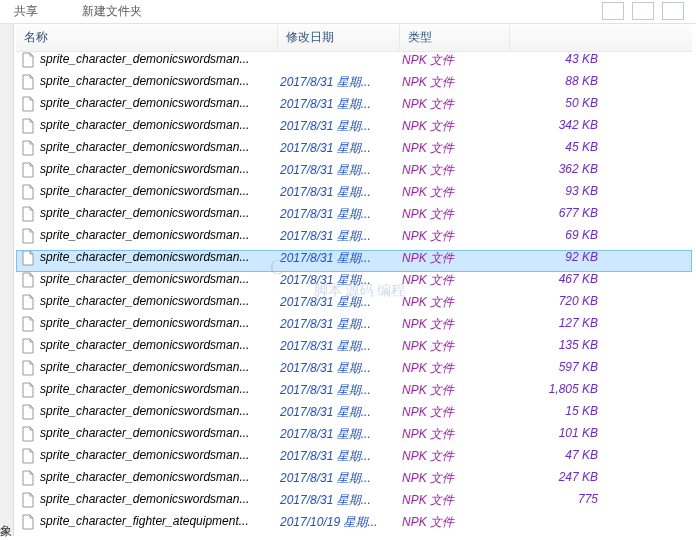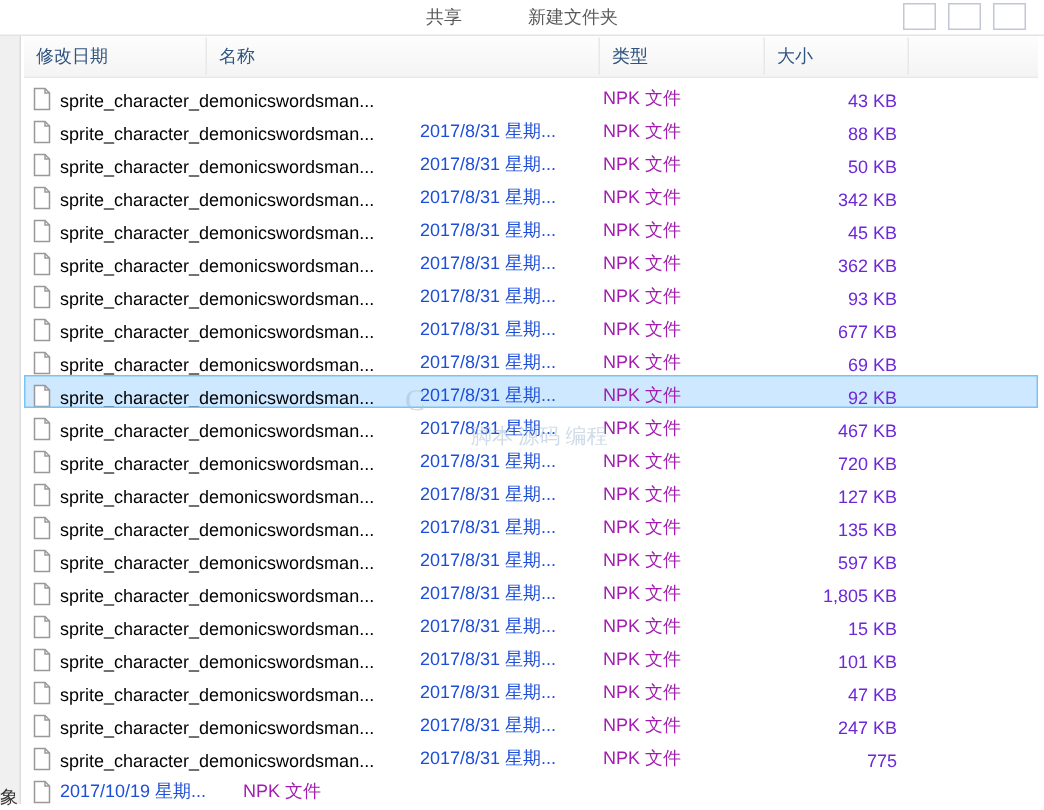--- a/index.html
+++ b/index.html
@@ -1,29 +1,29 @@
 <!DOCTYPE html>
 <html><head>
 <meta charset="utf-8">
 <style>
 * { margin: 0; padding: 0; box-sizing: border-box; }
 body { font-family: "Microsoft YaHei", "Segoe UI", Tahoma, sans-serif; font-size: 12px; background: #fff; color: #000; overflow: hidden; width: 696px; height: 540px; position: relative; }
-.toolbar { height: 24px; display: flex; align-items: center; padding: 0 8px; border-bottom: 1px solid #e3e3e3; gap: 32px; color: #333; justify-content: center; }
+.toolbar { height: 24px; display: flex; align-items: center; padding: 0 8px; border-bottom: 1px solid #e3e3e3; gap: 32px; color: #333; }
 .toolbar-item { padding: 2px 6px; color: #5a5a5a; }
 .toolbar-icons { position: absolute; right: 12px; top: 2px; display: flex; gap: 8px; }
 .tb-icon { width: 22px; height: 18px; border: 1px solid #aaaec2; opacity: 0.7; }
 .main { position: absolute; top: 24px; left: 16px; right: 4px; bottom: 4px; display: flex; flex-direction: column; }
 .columns-header { height: 28px; display: flex; align-items: center; background: linear-gradient(#fdfdfd, #f4f4f4); border-bottom: 1px solid #e8e8e8; }
 .col { padding: 4px 8px; border-right: 1px solid #e8e8e8; color: #30547f; }
 .col-name { width: 262px; }
 .col-date { width: 122px; }
 .col-type { width: 110px; }
 .col-size { width: 96px; text-align: left; }
 .file-list { flex: 1; overflow-y: auto; overflow-x: hidden; }
-.row { height: 22px; display: flex; align-items: flex-end; padding-left: 4px; }
+.row { height: 22px; display: flex; align-items: flex-start; padding-left: 4px; font-style: italic; }
 .row.selected { background: #cde8ff; outline: 1px solid #7cc3f5; outline-offset: -1px; }
 .file-icon { width: 16px; height: 16px; margin-right: 4px; flex-shrink: 0; }
 .cell-name { width: 240px; overflow: hidden; white-space: nowrap; text-overflow: ellipsis; }
 .cell-date { width: 122px; color: #1d4ed8; overflow: hidden; white-space: nowrap; }
 .cell-type { width: 110px; color: #a21caf; }
 .cell-size { width: 86px; text-align: right; color: #6d28d9; }
 .watermark { position: absolute; top: 256px; left: 270px; font-size: 20px; color: #a8c0d6; opacity: 0.55; pointer-events: none; z-index: 5; font-family: "SimSun", serif; }
 .wm2 { top: 282px; left: 314px; font-size: 14px; }
 .scrollbar-gutter-left { position: absolute; top: 24px; left: 0; width: 14px; bottom: 4px; background: #f0f0f0; border-right: 1px solid #dcdcdc; }
 .corner-label { position: absolute; left: 0; bottom: 0; font-size: 12px; color: #333; }
@@ -42,24 +42,23 @@
     <div class="tb-icon"></div>
     <div class="tb-icon"></div>
     <div class="tb-icon"></div>
   </div>
 </div>
 
 <div class="scrollbar-gutter-left"></div>
 
 <div class="main">
   <div class="columns-header">
+    <div class="col col-name">名称</div>
     <div class="col col-date">修改日期</div>
-    <div class="col col-name">名称</div>
     <div class="col col-type">类型</div>
-    <div class="col col-size">大小</div>
   </div>
   <div class="file-list" id="file-list">
       <div class="row">
         <span class="file-icon"><svg viewBox="0 0 16 16" width="16" height="16">
             <path fill="#fff" stroke="#999" stroke-width="1" d="M3 1 h7 l3 3 v11 h-10 z"></path>
             <path fill="none" stroke="#999" stroke-width="1" d="M10 1 v3 h3"></path>
           </svg></span>
         <span class="cell-name">sprite_character_demonicswordsman...</span>
         <span class="cell-date"></span>
         <span class="cell-type">NPK 文件</span>
@@ -263,20 +262,21 @@
         <span class="cell-name">sprite_character_demonicswordsman...</span>
         <span class="cell-date">2017/8/31 星期...</span>
         <span class="cell-type">NPK 文件</span>
         <span class="cell-size">775</span>
       </div>
       <div class="row">
         <span class="file-icon"><svg viewBox="0 0 16 16" width="16" height="16">
             <path fill="#fff" stroke="#999" stroke-width="1" d="M3 1 h7 l3 3 v11 h-10 z"></path>
             <path fill="none" stroke="#999" stroke-width="1" d="M10 1 v3 h3"></path>
           </svg></span>
+        <span class="cell-name">sprite_character_fighter_atequipment...</span>
         <span class="cell-date">2017/10/19 星期...</span>
         <span class="cell-type">NPK 文件</span>
         <span class="cell-size"></span>
       </div>
     </div>
 </div>
 
 <div class="watermark">C</div>
 <div class="watermark wm2">脚本  源码  编程</div>
 

